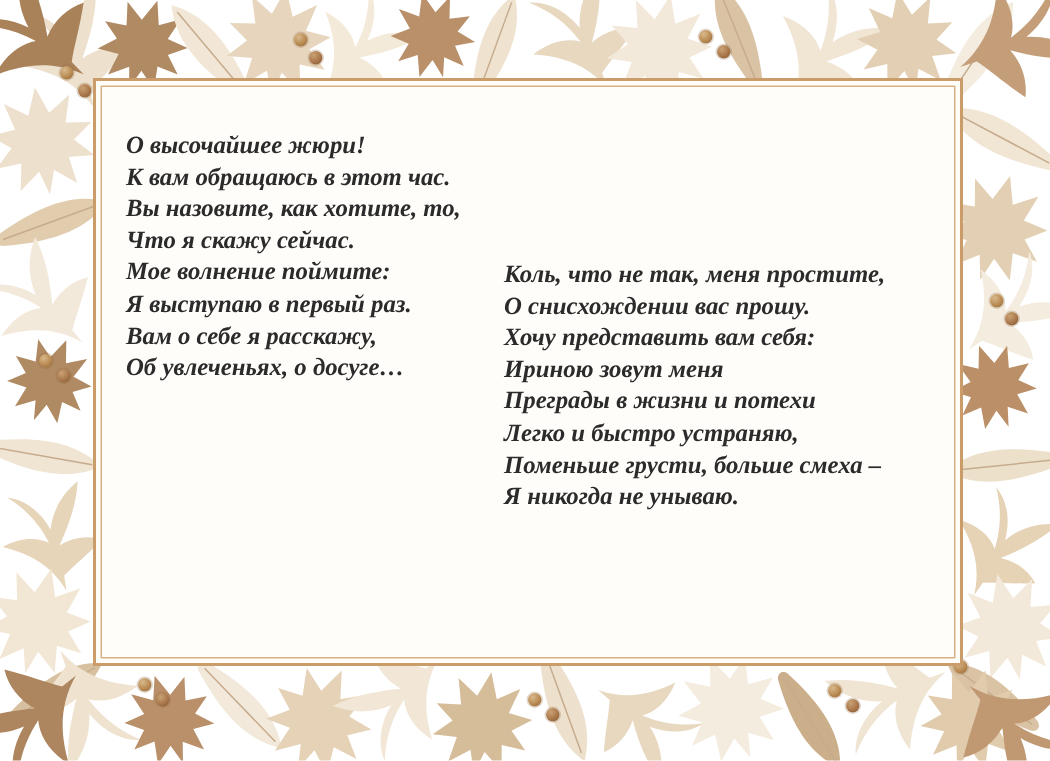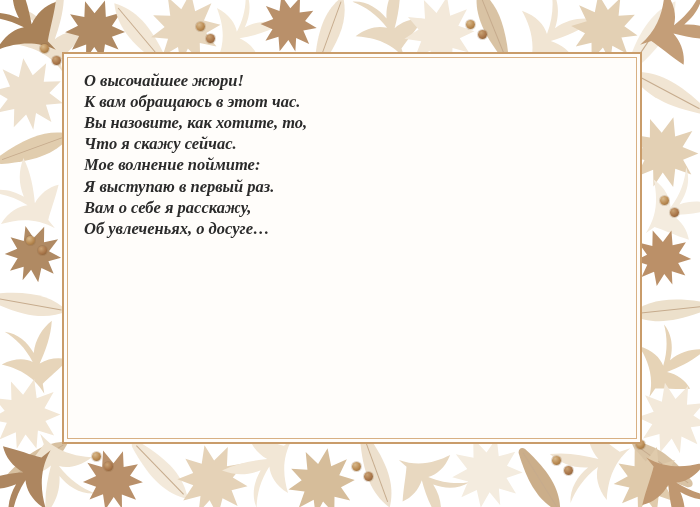--- a/index.html
+++ b/index.html
@@ -61,21 +61,21 @@
   .col {
     position: absolute;
     font-style: italic;
     font-weight: bold;
     color: #2b2b2b;
     line-height: 1.28;
     white-space: pre-line;
   }
   .col-left {
     left: 20px;
-    top: 16px;
+    top: 32px;
     width: 256px;
     font-size: 16.5px;
   }
   .col-right {
     left: 272px;
     top: 118px;
     width: 290px;
     font-size: 16.5px;
   }
 </style>
@@ -172,16 +172,24 @@
   <div class="paper">
     <div class="columns">
       <div class="col col-left">О высочайшее жюри!
 К вам обращаюсь в этот час.
 Вы назовите, как хотите, то,
 Что я скажу сейчас.
 Мое волнение поймите:
 Я выступаю в первый раз.
 Вам о себе я расскажу,
 Об увлеченьях, о досуге…</div>
+      <div class="col col-right">Коль, что не так, меня простите,
+О снисхождении вас прошу.
+Хочу представить вам себя:
+Ириною зовут меня
+Преграды в жизни и потехи
+Легко и быстро устраняю,
+Поменьше грусти, больше смеха –
+Я никогда не унываю.</div>
     </div>
   </div>
 
 </div>
 
 </body></html>

